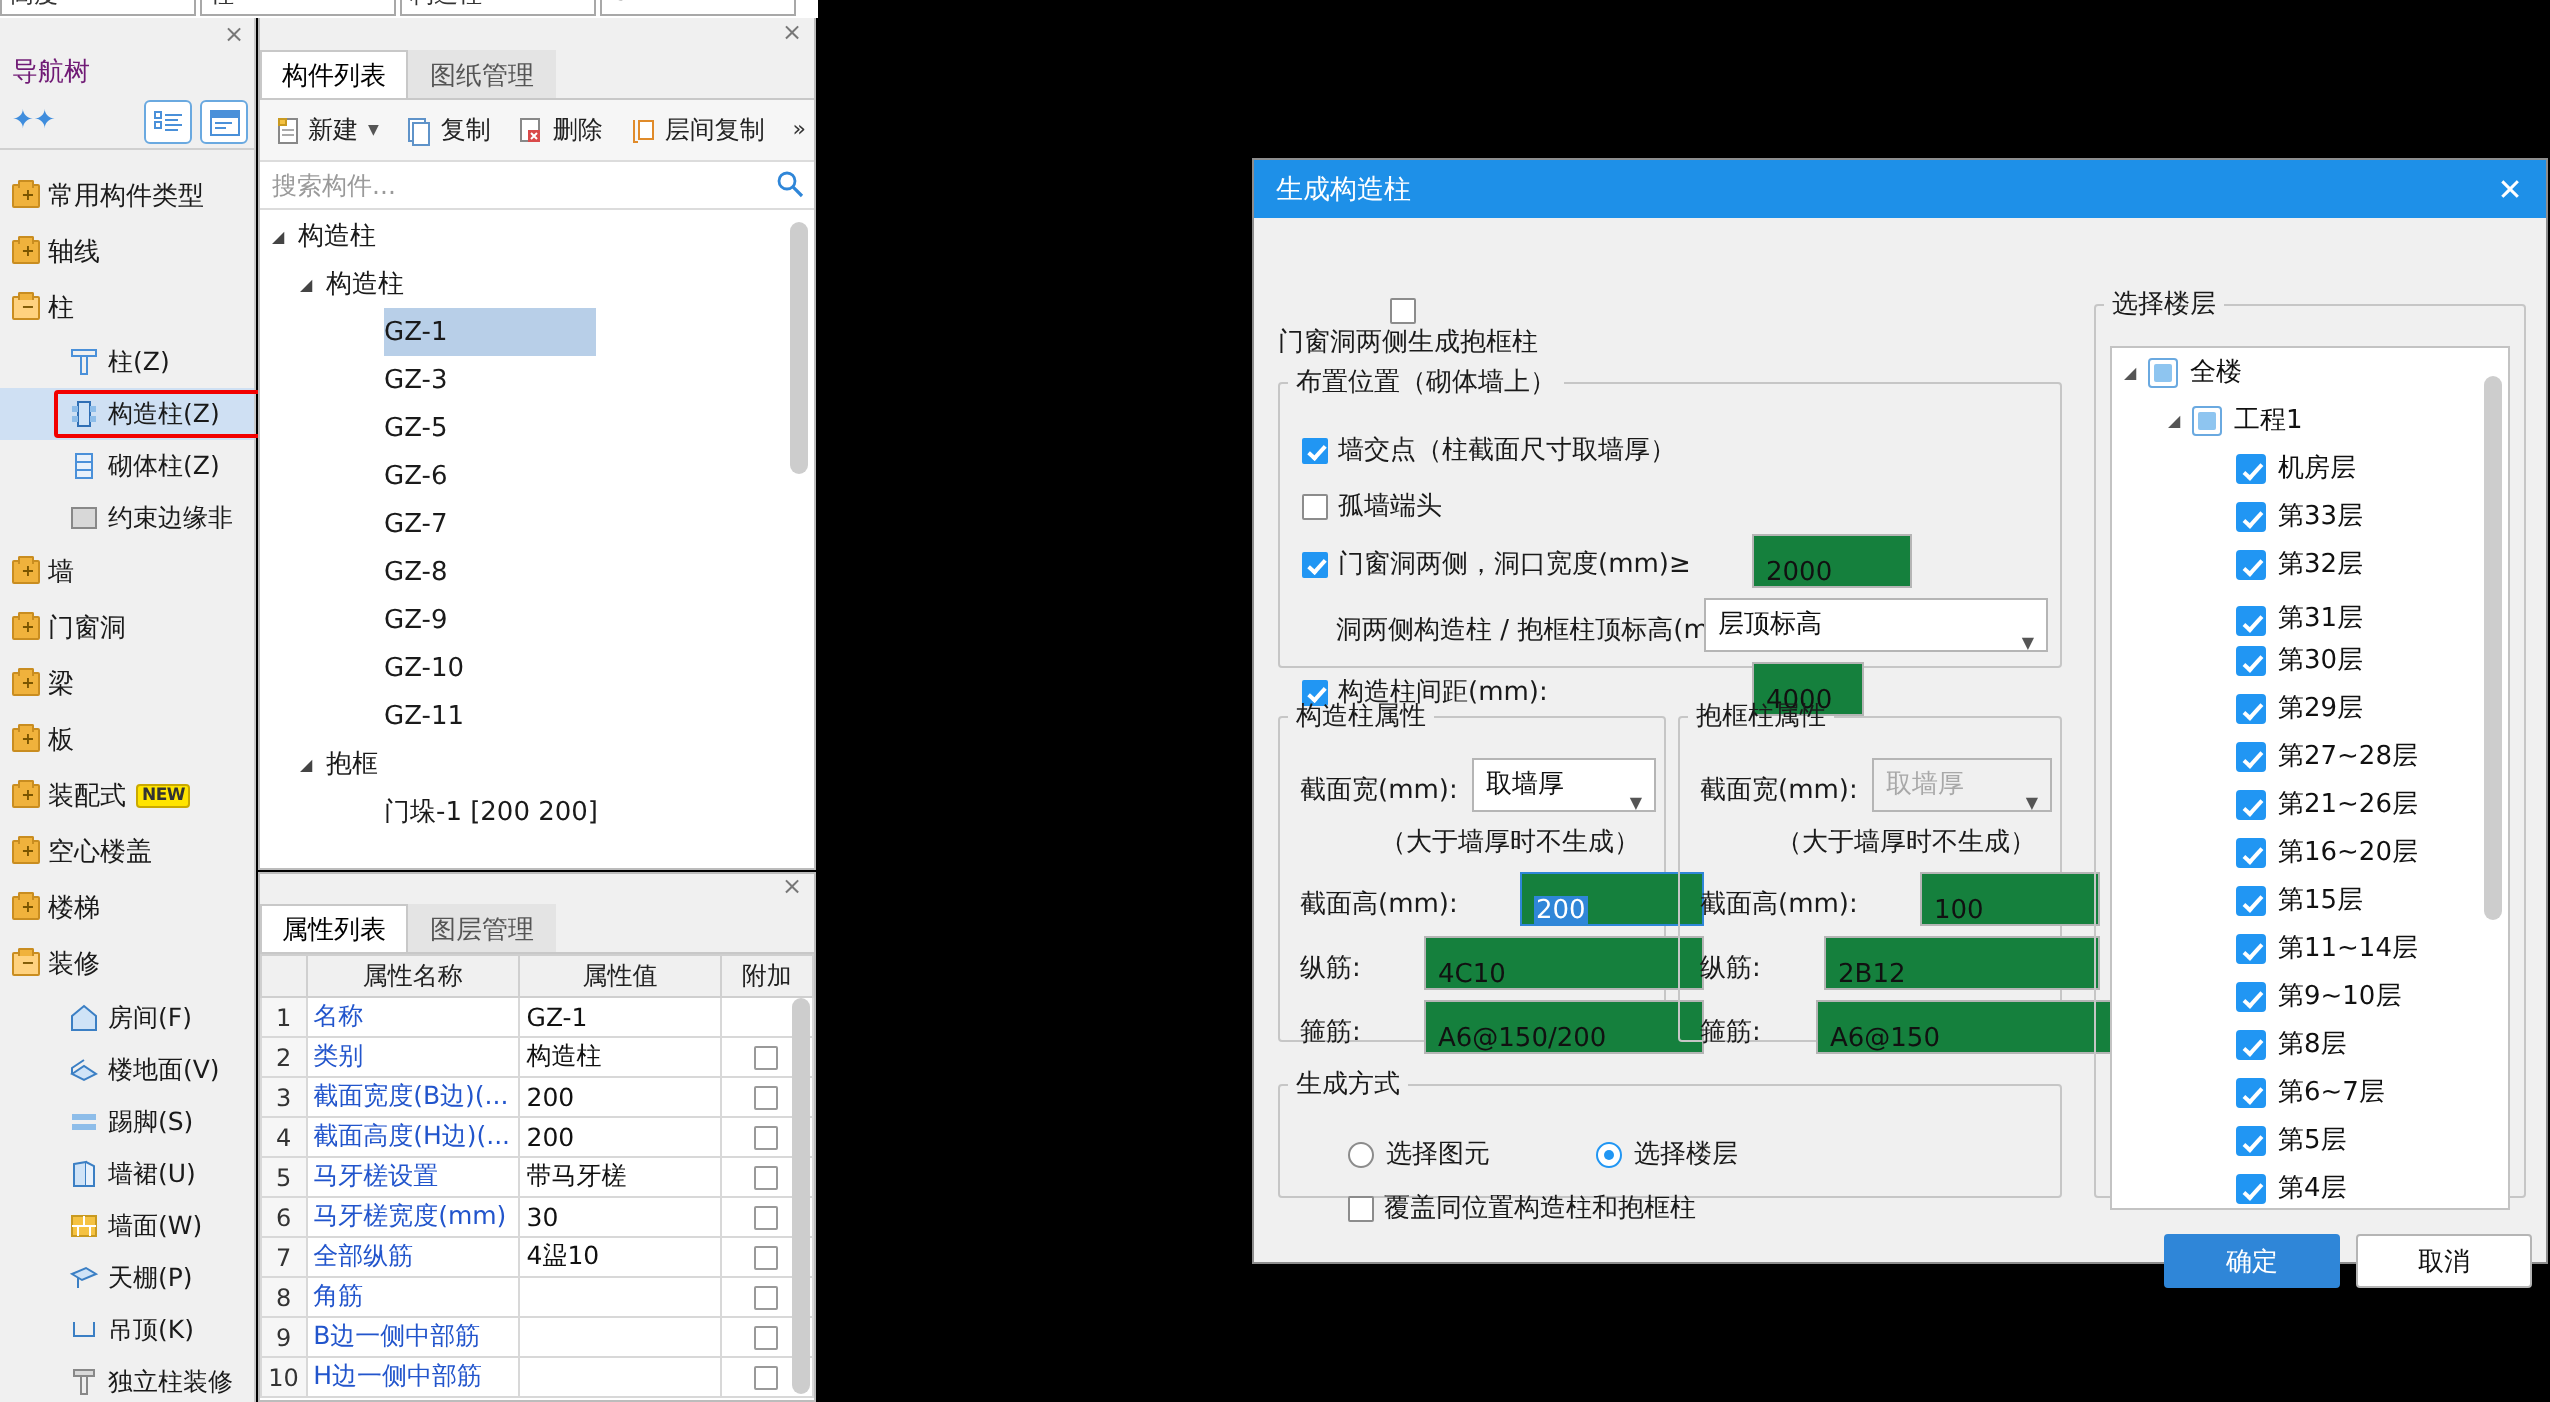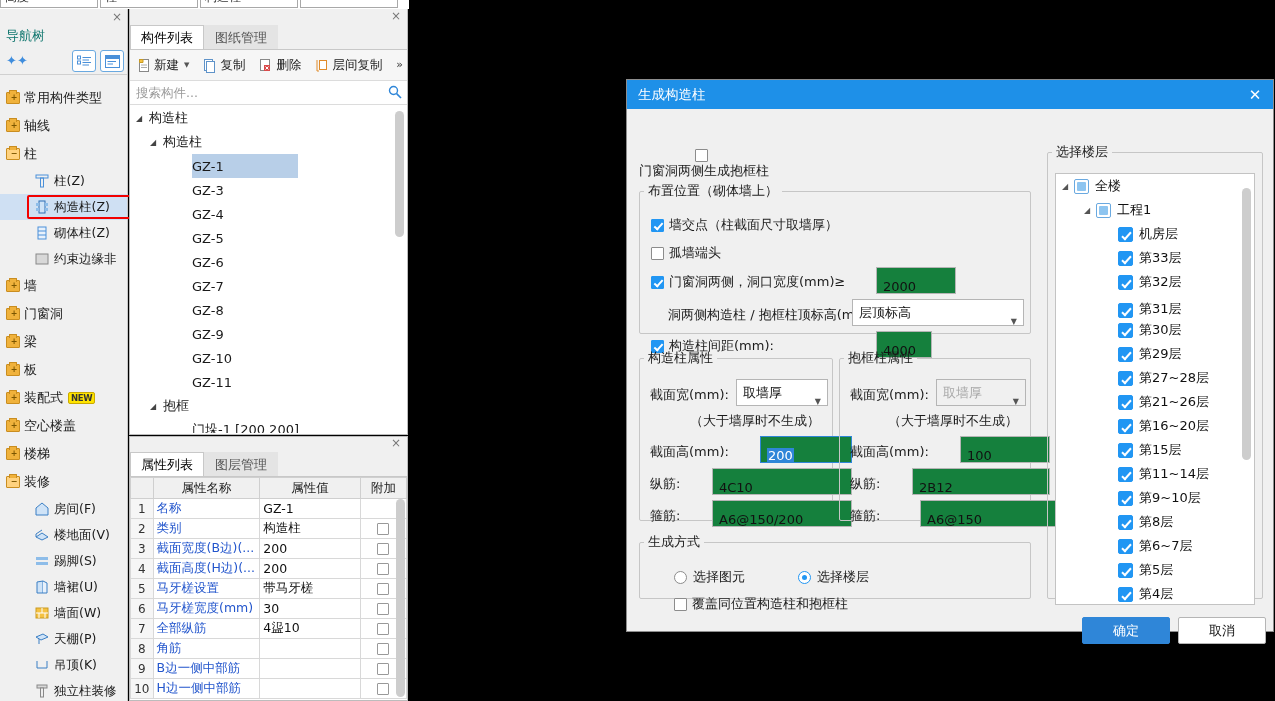--- a/index.html
+++ b/index.html
@@ -20,21 +20,21 @@
 
   
   #nav-panel {
     position:absolute; left:0; top:9px; width:128px; height:692px;
     background:#f0f0f0; border-right:1px solid #c8c8c8;
   }
   #nav-panel .panel-head { position:relative; height:17px; background:#f0f0f0; }
   #nav-panel .panel-close {
     position:absolute; right:5px; top:1px; font-size:12px; color:#777; cursor:pointer; line-height:14px;
   }
-  #nav-panel .panel-title { padding:1px 0 0 6px; font-size:13px; color:#0f766e; height:21px; }
+  #nav-panel .panel-title { padding:1px 0 0 6px; font-size:13px; color:#701a75; height:21px; }
   #nav-panel .nav-toolbar {
     height:28px; border-bottom:1px solid #d0d0d0; position:relative; background:#f0f0f0;
   }
   .tb-star { position:absolute; left:6px; top:6px; width:18px; height:16px; color:#3f8ddd; font-size:13px; }
   .tb-btn {
     position:absolute; top:3px; width:24px; height:22px;
     border:1px solid #6aa9e0; border-radius:3px; background:#fff;
     display:flex; align-items:center; justify-content:center; cursor:pointer;
   }
   .tb-btn.b1 { left:72px; }
@@ -480,23 +480,20 @@
         <span class="arw">◢</span>
         <span>构造柱</span>
       </div>
       <div class="crow lvl2 leafsel" style="width:106px;margin-left:62px;padding-left:0px;">
         <span>GZ-1</span>
       </div>
       <div class="crow lvl2">
         <span>GZ-3</span>
       </div>
       <div class="crow lvl2">
-        <span>GZ-4</span>
-      </div>
-      <div class="crow lvl2">
         <span>GZ-5</span>
       </div>
       <div class="crow lvl2">
         <span>GZ-6</span>
       </div>
       <div class="crow lvl2">
         <span>GZ-7</span>
       </div>
       <div class="crow lvl2">
         <span>GZ-8</span>
@@ -686,21 +683,21 @@
       </div>
       <span class="lbl" style="position:absolute; left:48px; top:45px;">（大于墙厚时不生成）</span>
 
       <span class="lbl" style="position:absolute; left:10px; top:76px;">截面高(mm):</span>
       <div class="fld" style="position:absolute; left:96px; top:69px; width:90px;">100</div>
 
       <span class="lbl" style="position:absolute; left:10px; top:108px;">纵筋:</span>
       <div class="fld" style="position:absolute; left:48px; top:101px; width:138px;">2B12</div>
 
       <span class="lbl" style="position:absolute; left:10px; top:140px;">箍筋:</span>
-      <div class="fld" style="position:absolute; left:56px; top:133px; width:152px;">A6@150</div>
+      <div class="fld" style="position:absolute; left:44px; top:133px; width:152px;">A6@150</div>
     </fieldset>
 
     <fieldset class="grp" style="left:12px; top:424px; width:392px; height:66px;">
       <legend>生成方式</legend>
       <div class="radio-line" style="position:absolute; left:34px; top:17px;">
         <span class="radio"></span>
         <span class="lbl">选择图元</span>
       </div>
       <div class="radio-line" style="position:absolute; left:158px; top:17px;">
         <span class="radio on"></span>

